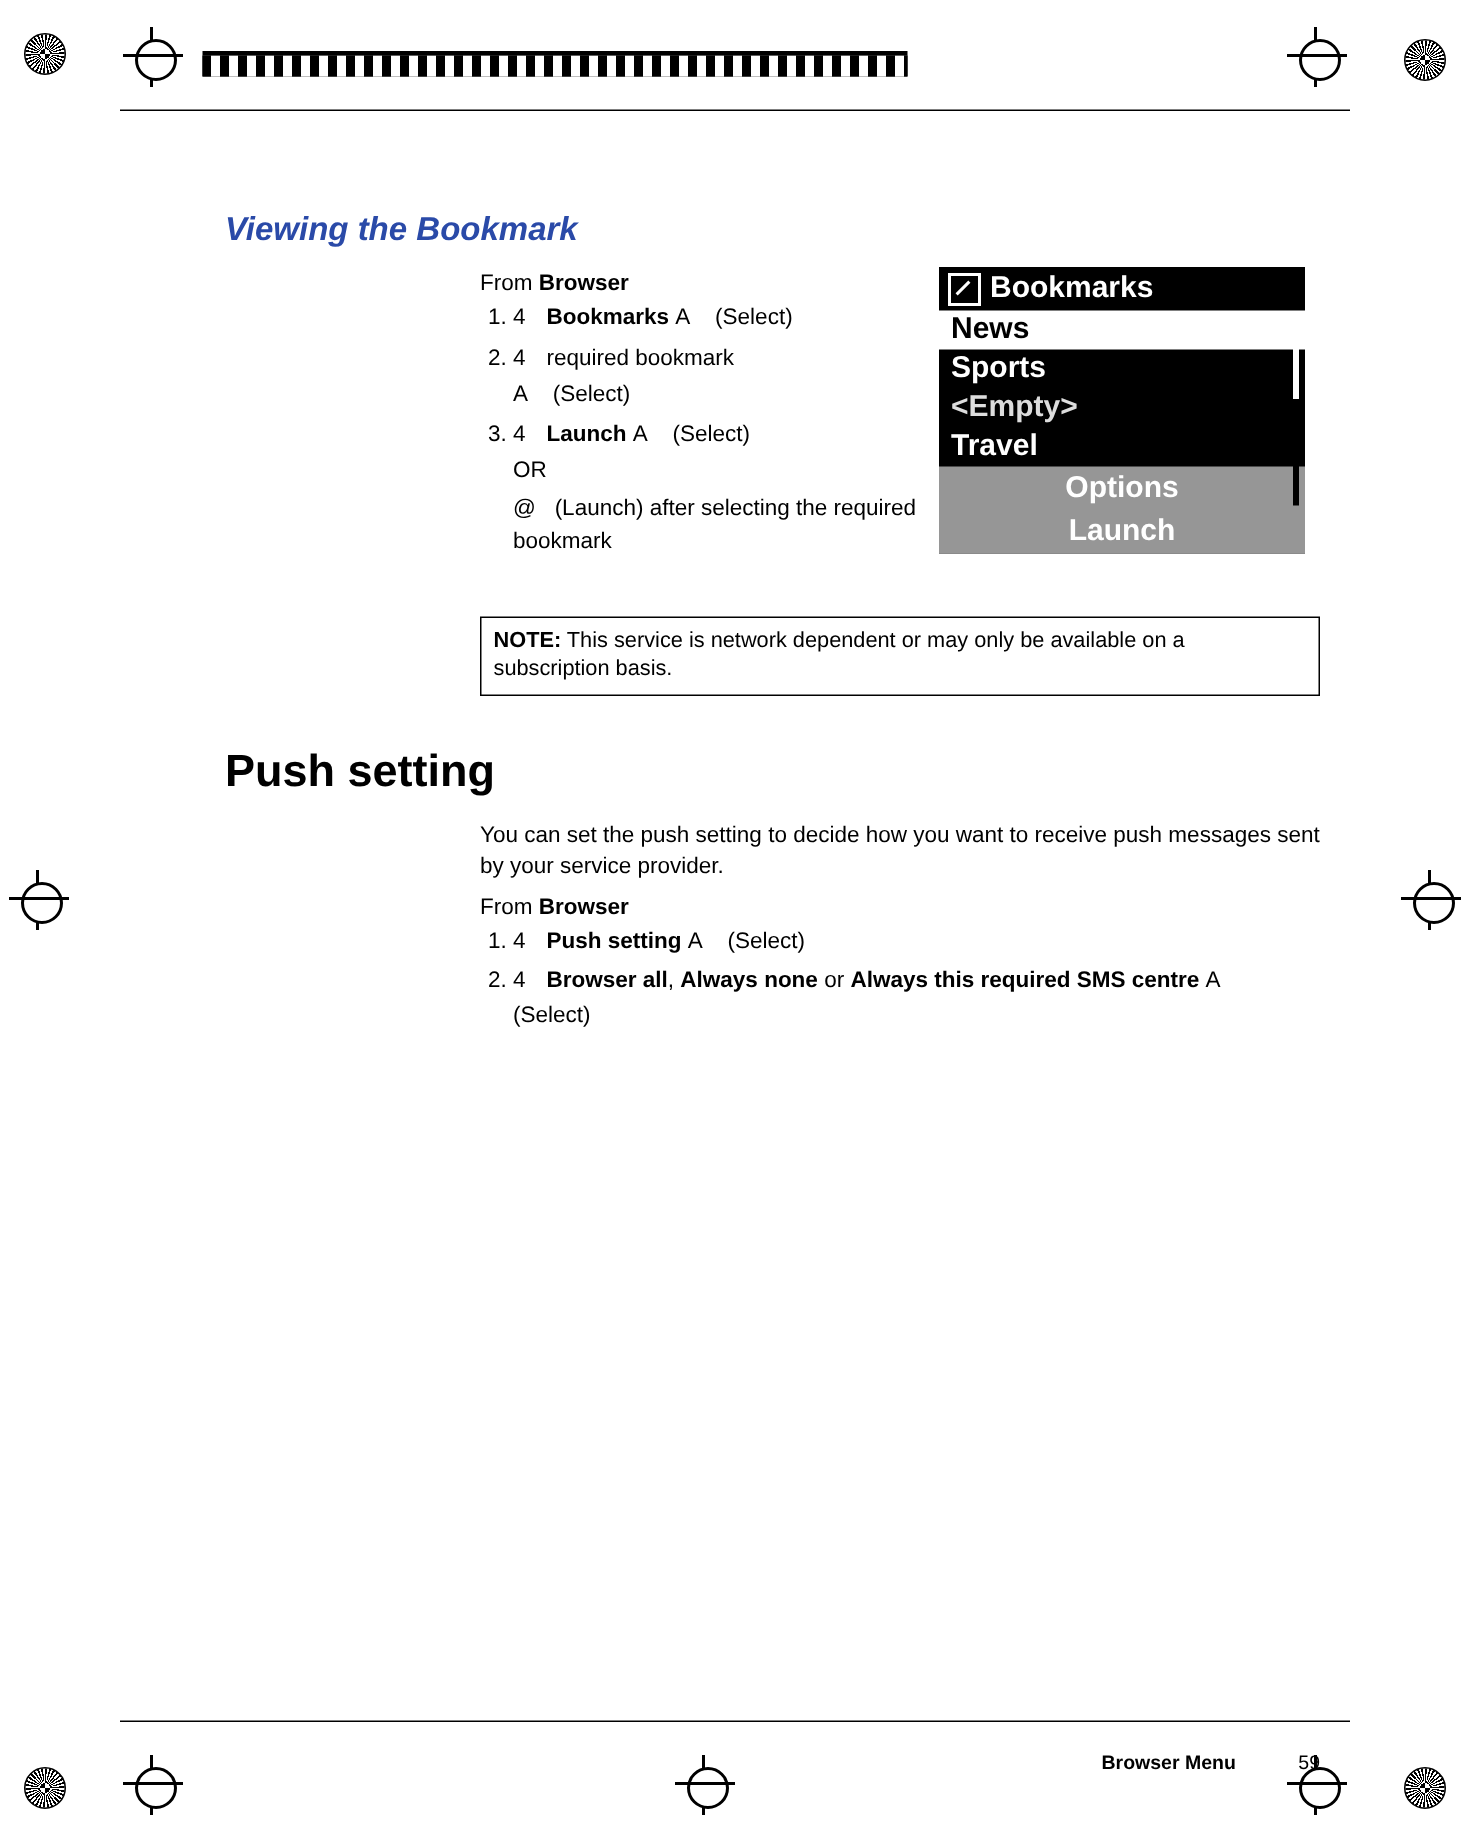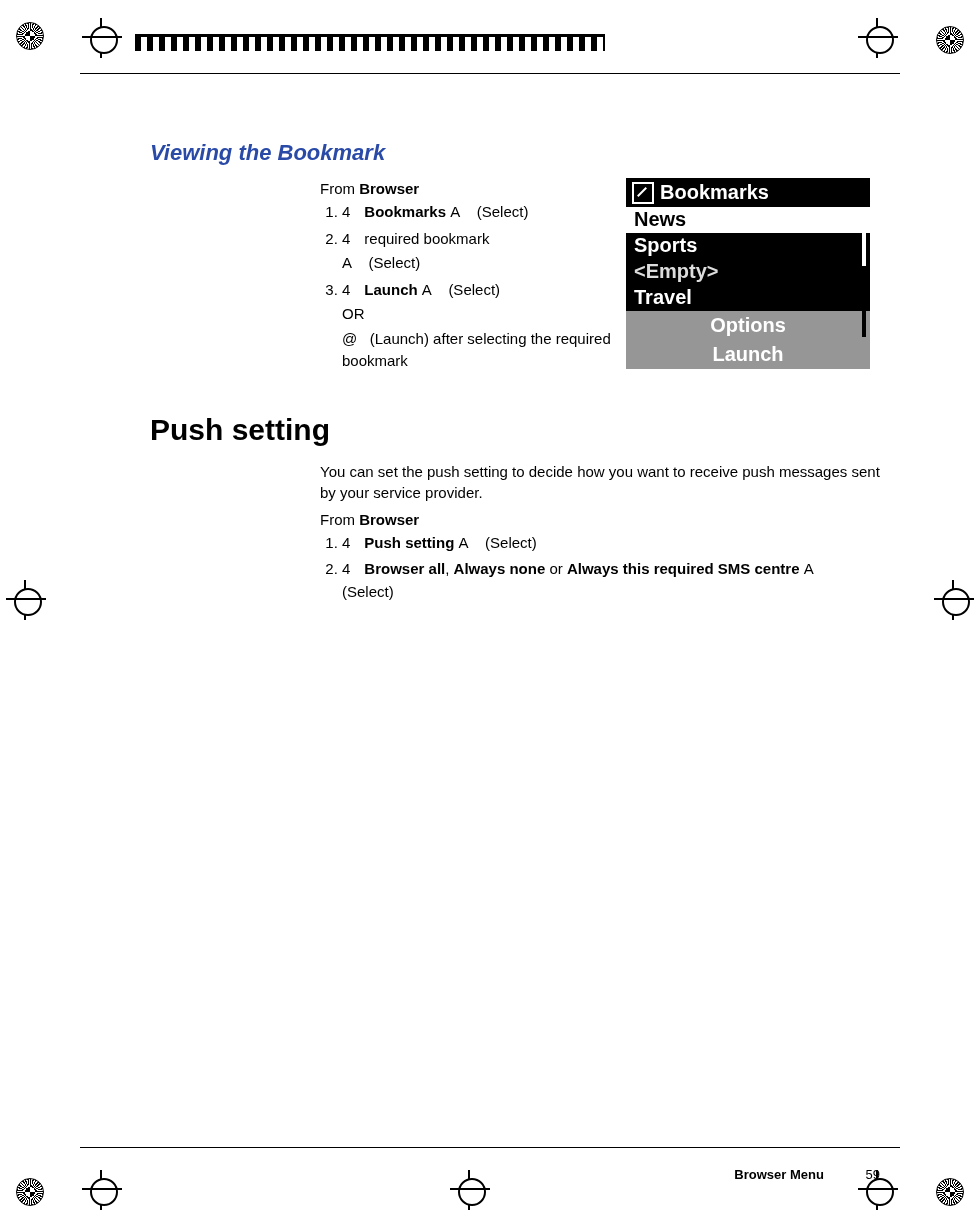--- a/index.html
+++ b/index.html
@@ -292,20 +292,24 @@
             <span class="sub or-line">OR</span>
             <span class="sub after-or">
               <span class="key-glyph">@</span>&nbsp;&nbsp;
               <span>(Launch) after selecting the required bookmark</span>
             </span>
           </li>
         </ol>
       </div>
     </div>
 
+    <div class="note-box">
+      <span class="note-label">NOTE:</span>
+      <span>This service is network dependent or may only be available on a subscription basis.</span>
+    </div>
   </div>
 
   <div class="phone">
     <div class="phone-header">
       <span class="hicon"></span>
       <span>Bookmarks</span>
     </div>
     <div class="phone-list">
       <div class="item selected">News</div>
       <div class="item">Sports</div>

